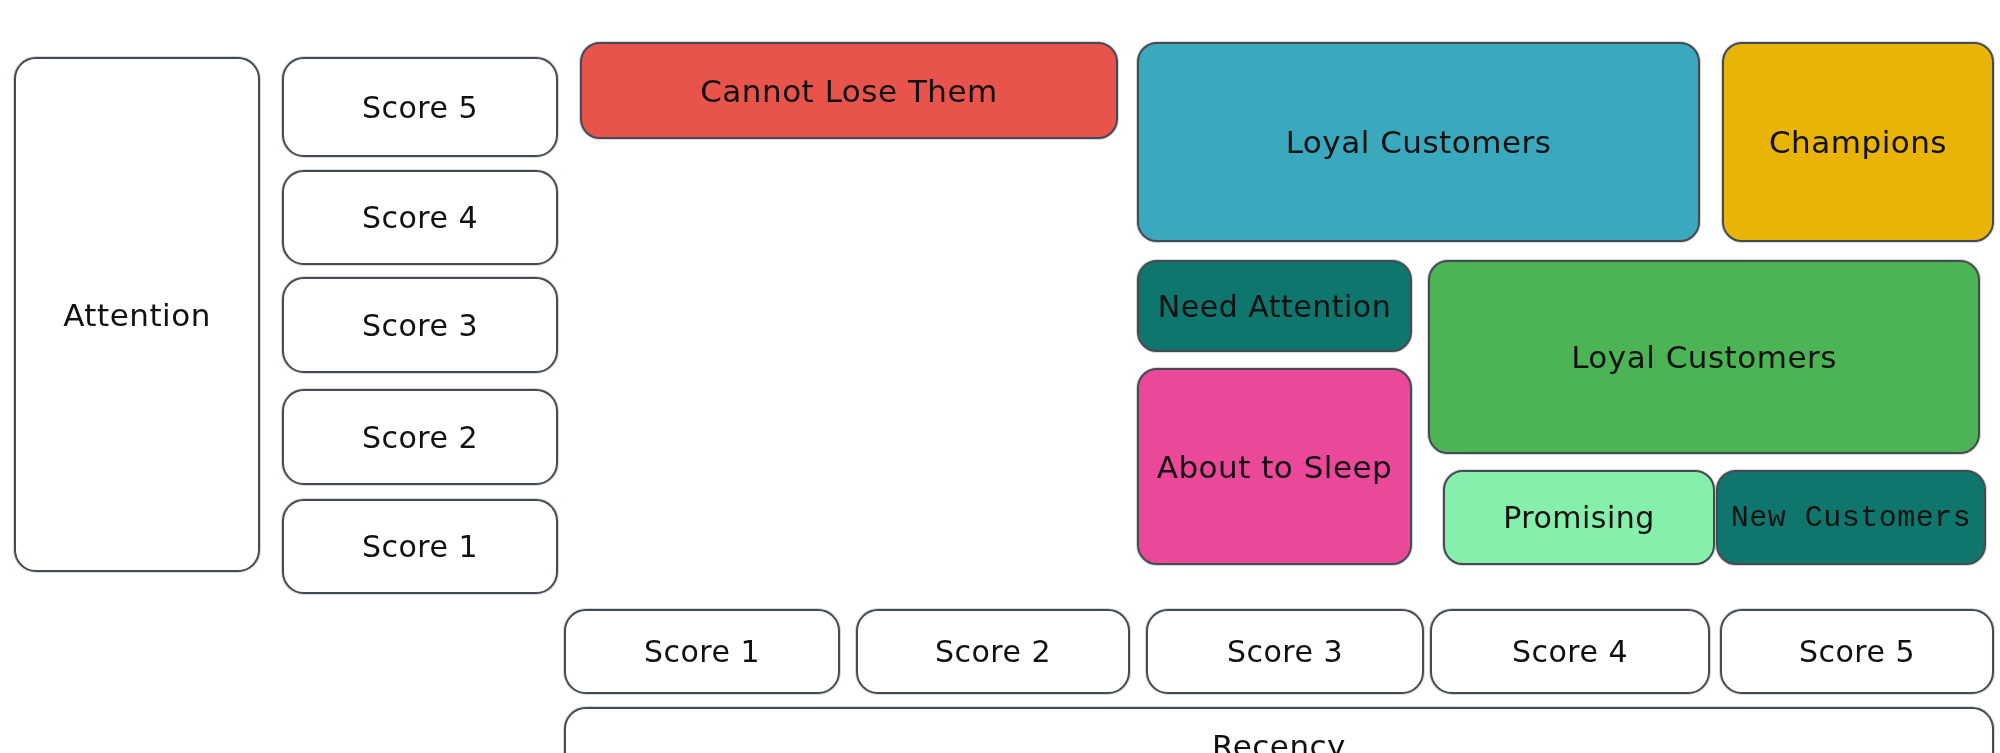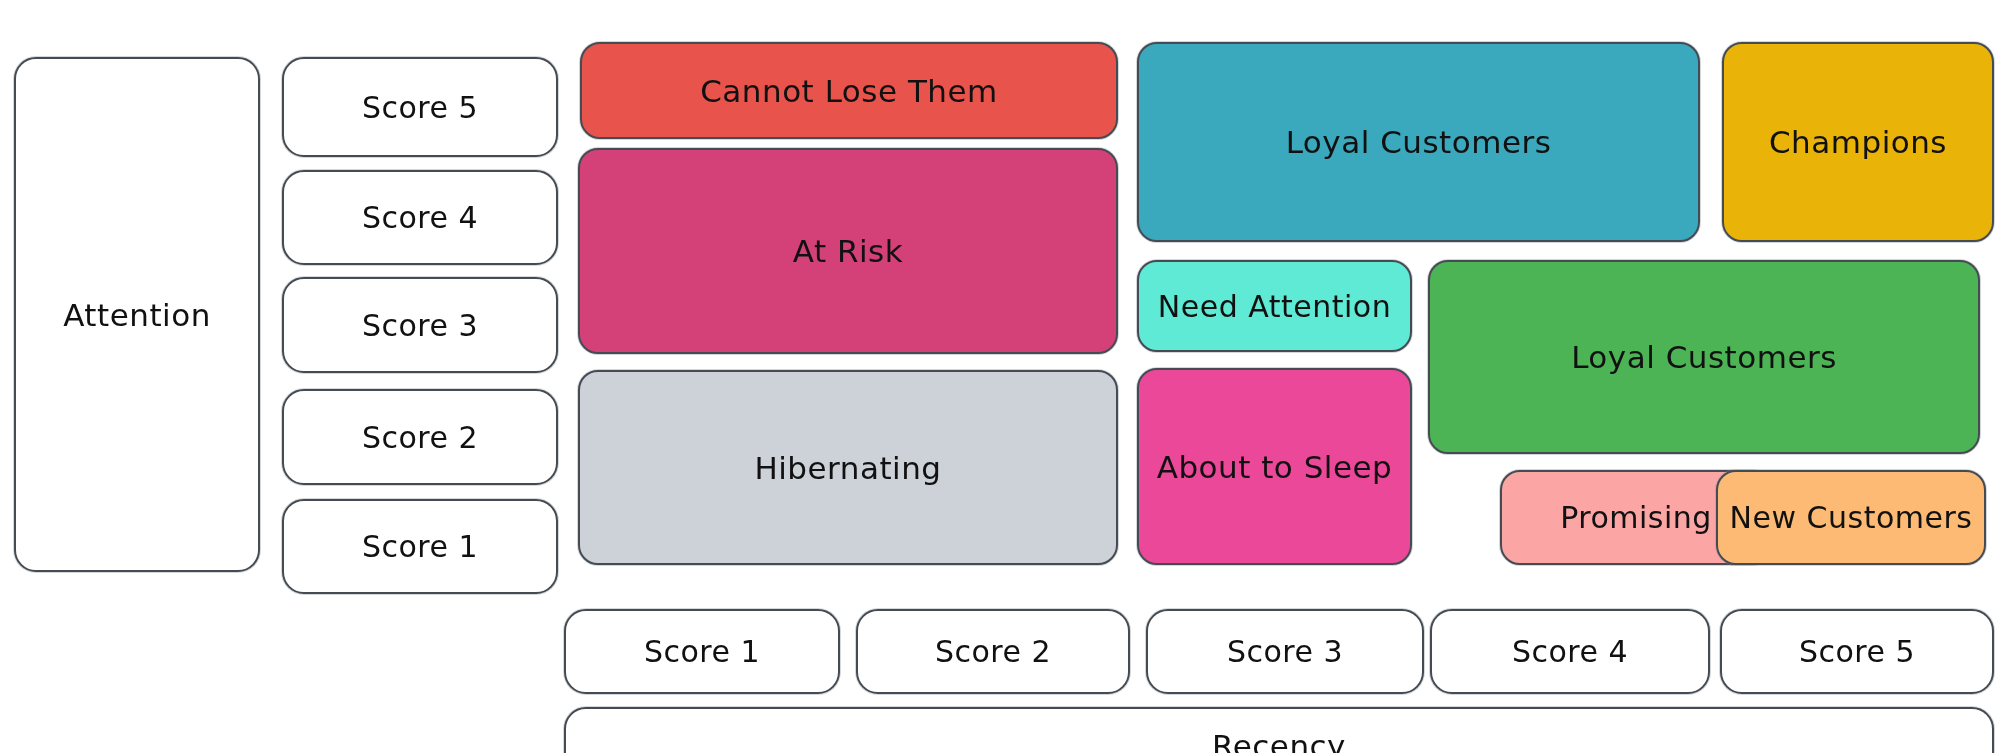--- a/index.html
+++ b/index.html
@@ -55,53 +55,47 @@
     <span class="lbl">Score 2</span>
   </div>
   <div class="box axis-box small" style="left:282px; top:452px; width:276px; height:95px;">
     <span class="lbl">Score 1</span>
   </div>
 
   <div class="box seg-box" style="left: 580px; top: 10px; width: 538px; height: 97px; background-color: rgb(232, 84, 76);">
     <span class="lbl">Cannot Lose Them</span>
   </div>
 
-  <div class="box seg-box" style="left: 578px; top: 116px; width: 540px; height: 206px; background-color: rgb(212, 65, 121);">
-    <span class="lbl">At Risk</span>
-  </div>
 
-  <div class="box seg-box" style="left: 578px; top: 338px; width: 540px; height: 195px; background-color: rgb(204, 210, 216);">
-    <span class="lbl">Hibernating</span>
-  </div>
 
   <div class="box seg-box" style="left: 1137px; top: 10px; width: 563px; height: 200px; background-color: rgb(58, 168, 189);">
     <span class="lbl">Loyal Customers</span>
   </div>
 
   <div class="box seg-box" style="left: 1722px; top: 10px; width: 272px; height: 200px; background-color: #eab308;">
     <span class="lbl">Champions</span>
   </div>
 
-  <div class="box seg-box small" style="left: 1137px; top: 228px; width: 275px; height: 92px; background-color: #5eead4;">
+  <div class="box seg-box small" style="left: 1137px; top: 228px; width: 275px; height: 92px; background-color: #0f766e;">
     <span class="lbl">Need Attention</span>
   </div>
 
   <div class="box seg-box" style="left: 1137px; top: 336px; width: 275px; height: 197px; background-color: #ec4899;">
     <span class="lbl">About to Sleep</span>
   </div>
 
   <div class="box seg-box" style="left: 1428px; top: 228px; width: 552px; height: 194px; background-color: rgb(77, 180, 86);">
     <span class="lbl">Loyal Customers</span>
   </div>
 
-  <div class="box seg-box small" style="left: 1500px; top: 438px; width: 272px; height: 95px; background-color: #fca5a5;">
+  <div class="box seg-box small" style="left: 1443px; top: 438px; width: 272px; height: 95px; background-color: #86efac;">
     <span class="lbl">Promising</span>
   </div>
 
-  <div class="box seg-box small" style="left: 1716px; top: 438px; width: 270px; height: 95px; background-color: #fdba74;">
+  <div class="box seg-box small" style="left: 1716px; top: 438px; width: 270px; height: 95px; background-color: #0f766e; font-family: Liberation Mono, monospace;">
     <span class="lbl">New Customers</span>
   </div>
 
   <div class="box axis-box small" style="left:564px; top:562px; width:276px; height:85px;">
     <span class="lbl">Score 1</span>
   </div>
   <div class="box axis-box small" style="left:856px; top:562px; width:274px; height:85px;">
     <span class="lbl">Score 2</span>
   </div>
   <div class="box axis-box small" style="left:1146px; top:562px; width:278px; height:85px;">

